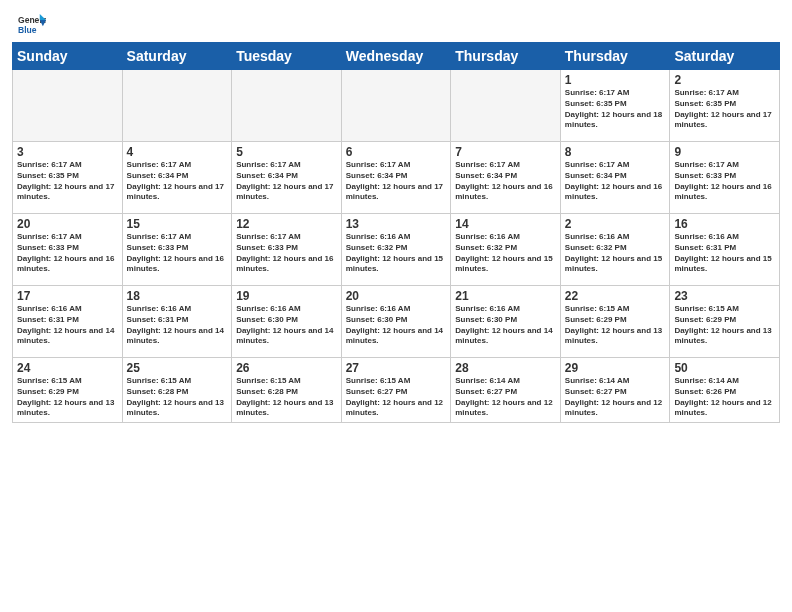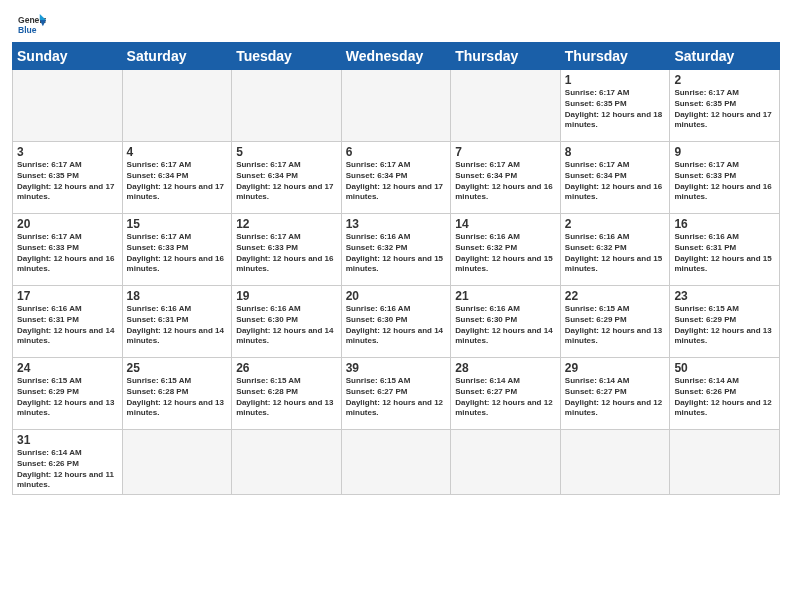--- a/index.html
+++ b/index.html
@@ -288,21 +288,21 @@
 Sunset: 6:28 PM
 Daylight: 12 hours and 13 minutes.</div>
             </td>
             <td>
               <span class="day-num">26</span>
               <div class="day-info" style="white-space: pre-line;">Sunrise: 6:15 AM
 Sunset: 6:28 PM
 Daylight: 12 hours and 13 minutes.</div>
             </td>
             <td>
-              <span class="day-num">39</span>
+              <span class="day-num">27</span>
               <div class="day-info" style="white-space: pre-line;">Sunrise: 6:15 AM
 Sunset: 6:27 PM
 Daylight: 12 hours and 12 minutes.</div>
             </td>
             <td>
               <span class="day-num">28</span>
               <div class="day-info" style="white-space: pre-line;">Sunrise: 6:14 AM
 Sunset: 6:27 PM
 Daylight: 12 hours and 12 minutes.</div>
             </td>
@@ -312,30 +312,16 @@
 Sunset: 6:27 PM
 Daylight: 12 hours and 12 minutes.</div>
             </td>
             <td>
               <span class="day-num">50</span>
               <div class="day-info" style="white-space: pre-line;">Sunrise: 6:14 AM
 Sunset: 6:26 PM
 Daylight: 12 hours and 12 minutes.</div>
             </td>
           </tr>
-          <tr>
-            <td>
-              <span class="day-num">31</span>
-              <div class="day-info" style="white-space: pre-line;">Sunrise: 6:14 AM
-Sunset: 6:26 PM
-Daylight: 12 hours and 11 minutes.</div>
-            </td>
-            <td class="empty"></td>
-            <td class="empty"></td>
-            <td class="empty"></td>
-            <td class="empty"></td>
-            <td class="empty"></td>
-            <td class="empty"></td>
-          </tr>
         </tbody>
     </table>
   </div>
 </div>
 
 </body></html>

